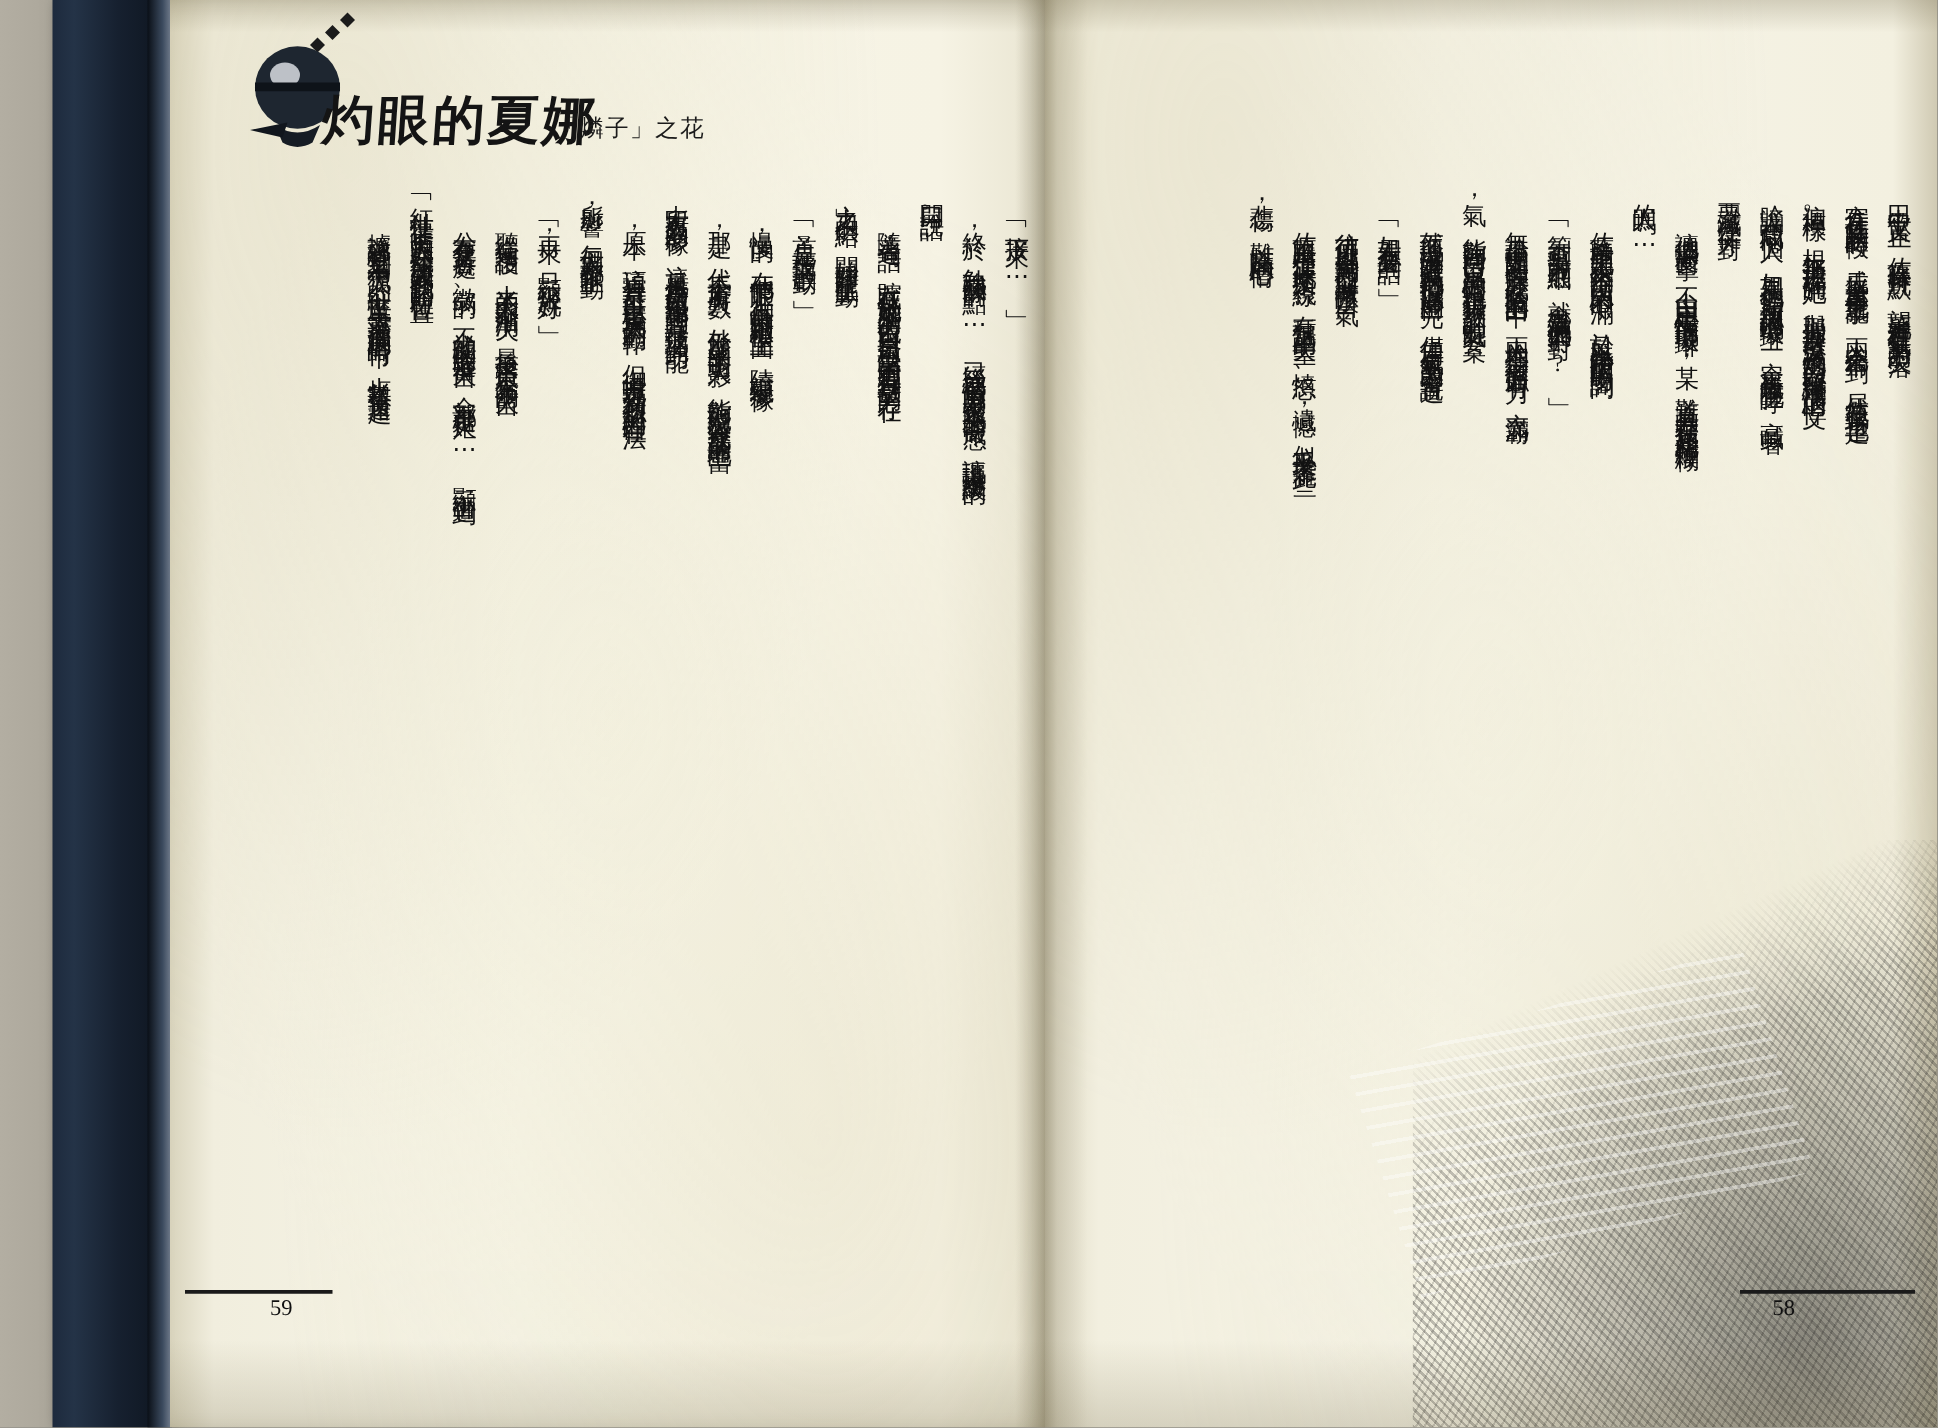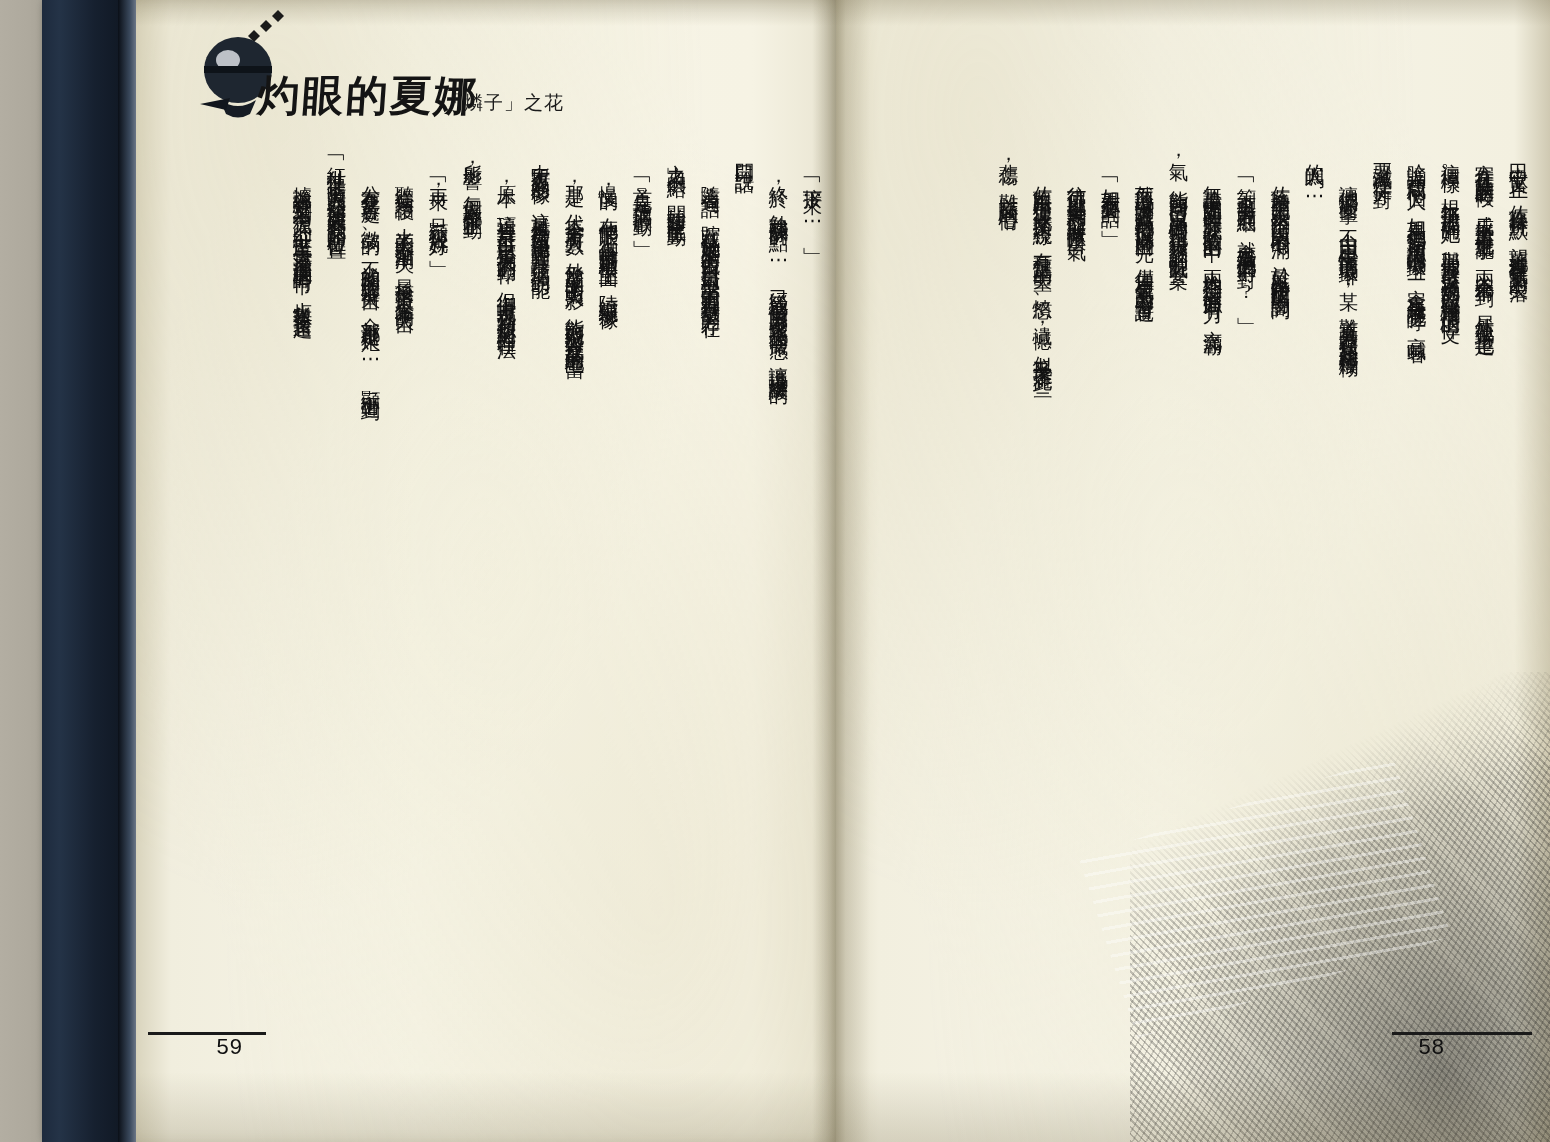--- a/index.html
+++ b/index.html
@@ -71,22 +71,22 @@
   }
 
   
   .foot-rule{
     position:absolute;height:3px;background:#1a1a1a;
   }
   #rule-left{ left:148px; top:1032px; width:118px;}
   #rule-right{ left:1392px; top:1032px; width:140px;}
 
   .folio{
-    position:absolute;font-size:22px;color:#101010;
-    font-family:Liberation Mono, monospace;
+    position:absolute;font-size:18px;color:#101010;
+    font-family:Liberation Serif, serif;
   }
   #folio-left{ left:216px; top:1036px;}
   #folio-right{ left:1418px; top:1036px;text-align:center;}
 
   
   .vcols{
     position:absolute;
     display:flex;
     flex-direction:row-reverse;   
     align-items:flex-start;

